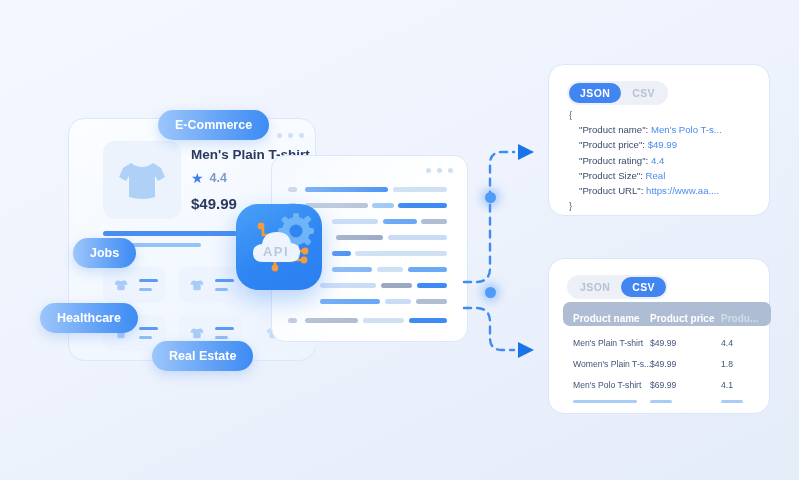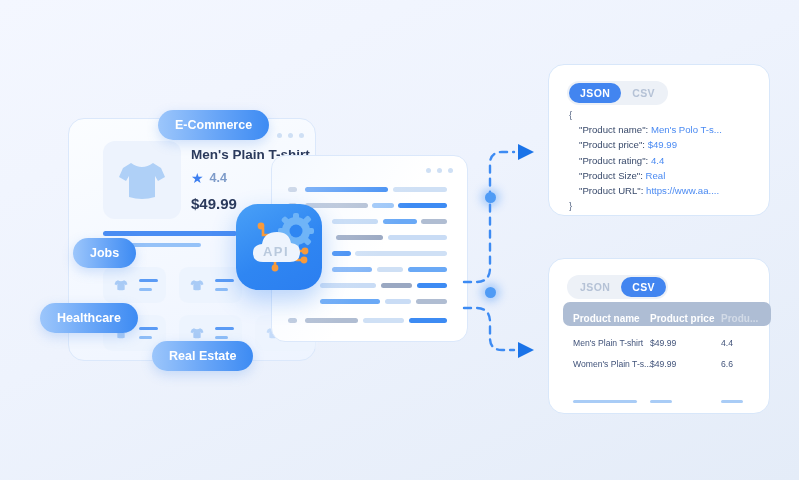--- a/index.html
+++ b/index.html
@@ -379,21 +379,26 @@
     </div>
 
     <div class="trow" style="top:79px;">
       <span class="c1">Men's Plain T-shirt</span>
       <span class="c2">$49.99</span>
       <span class="c3">4.4</span>
     </div>
     <div class="trow" style="top:100px;">
       <span class="c1">Women's Plain T-s...</span>
       <span class="c2">$49.99</span>
-      <span class="c3">6.6</span>
+      <span class="c3">1.8</span>
+    </div>
+    <div class="trow" style="top:121px;">
+      <span class="c1">Men's Polo T-shirt</span>
+      <span class="c2">$69.99</span>
+      <span class="c3">4.1</span>
     </div>
 
     <i class="tfoot-bar" style="left:24px;  top:141px; width:64px;"></i>
     <i class="tfoot-bar" style="left:101px; top:141px; width:22px;"></i>
     <i class="tfoot-bar" style="left:172px; top:141px; width:22px;"></i>
   </div>
 
 </div>
 
 </body></html>

